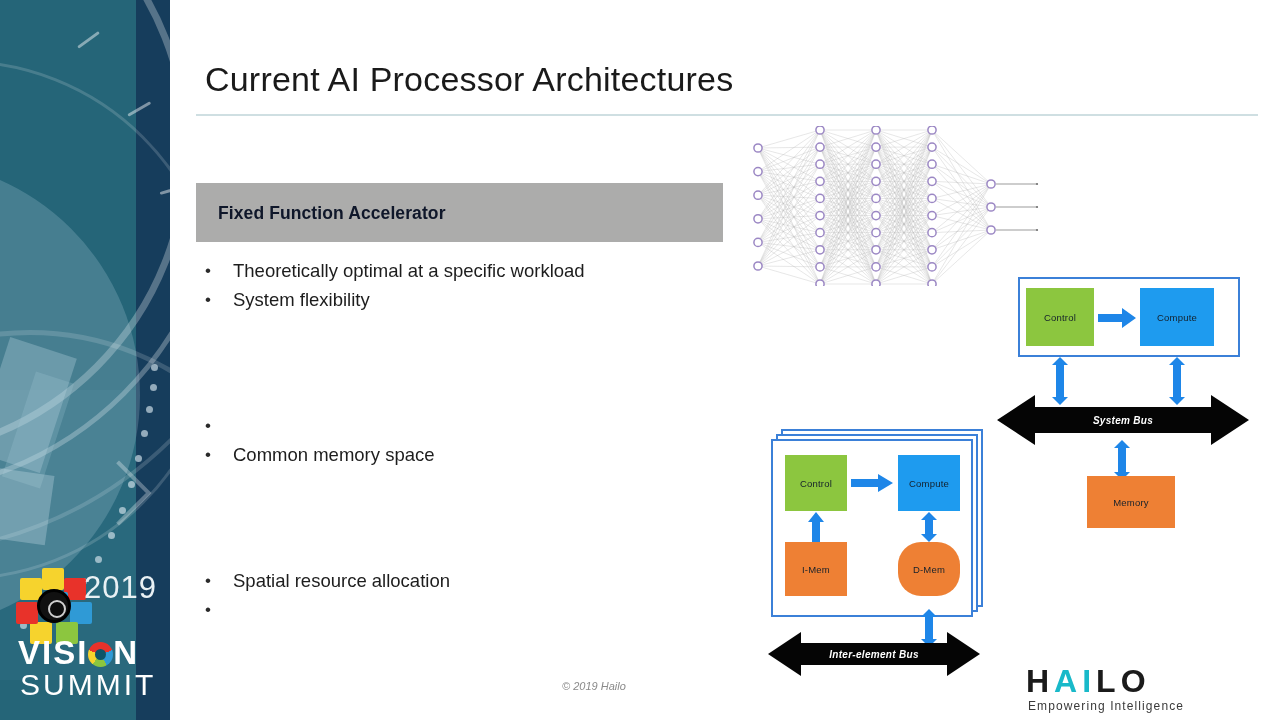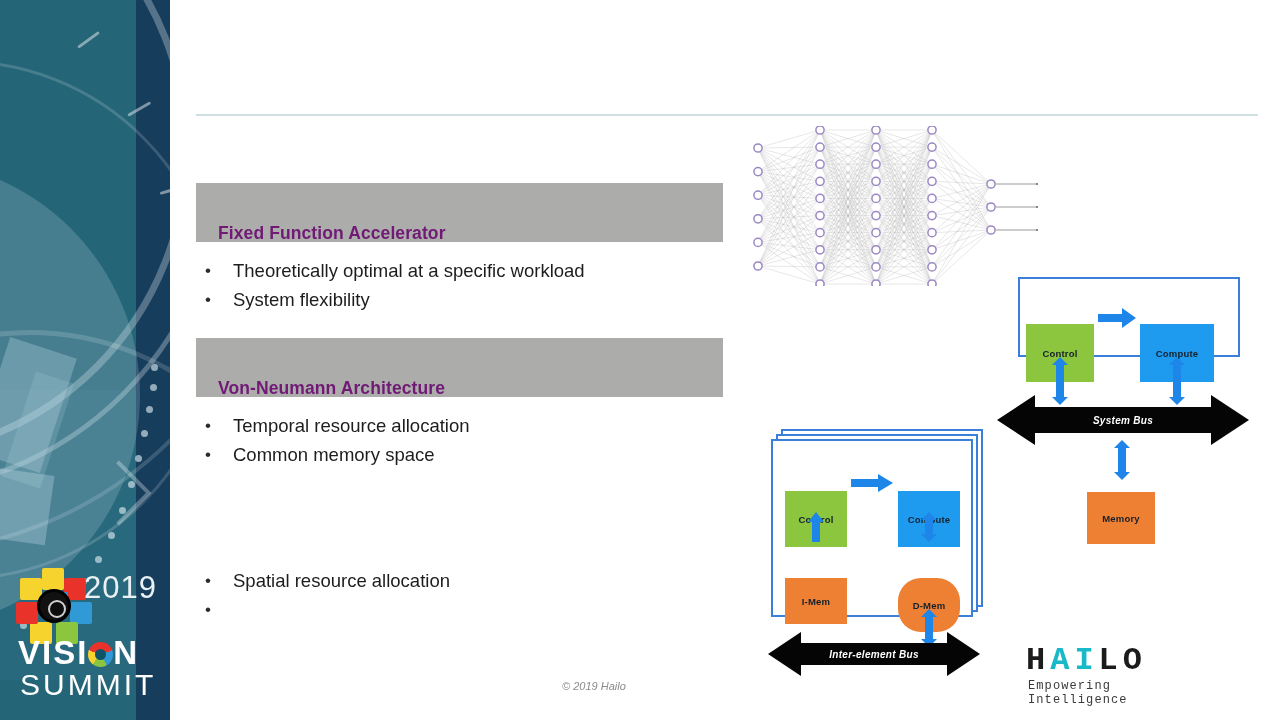--- a/index.html
+++ b/index.html
@@ -104,23 +104,22 @@
     background:#cfdfe2;
   }
 
   
   .sec-head {
     position:absolute; left:196px; width:527px; height:59px;
     background:#acacab;
   }
   .sec-head span {
     position:absolute; left:22px; top:50%; transform:translateY(-50%);
-    color:#701a75; font-size:17.5px; font-weight:bold; letter-spacing:.1px;
+    color:#0f172a; font-size:17.5px; font-weight:bold; letter-spacing:.1px;
     white-space:nowrap;
-    margin-top:20px;
   }
   .bullets { position:absolute; left:205px; }
   .bullet {
     display:flex; align-items:flex-start;
     font-size:18.5px; color:#1d1d1d; line-height:29px; white-space:nowrap;
   }
   .bullet .bul {
     width:28px; flex:0 0 28px; text-align:left; color:#2a2a2a;
     font-size:17px; line-height:29px;
   }
@@ -131,42 +130,41 @@
     font-size:11px; color:#8a8a8a; font-style:italic; white-space:nowrap;
   }
 
   
   .nn { position:absolute; left:748px; top:126px; width:300px; height:160px; }
 
   
   .frame-outer { position:absolute; border:2px solid #3b80d8; background:#fff; }
   .blk {
     position:absolute; display:flex; align-items:center; justify-content:center;
-    font-size:9.5px; font-weight:bold; color:#14202b; text-align:center;
+    font-size:9.5px; font-weight:normal; color:#14202b; text-align:center;
     letter-spacing:.2px;
-    margin-top:36px;
   }
   .blk.green  { background:#8cc63f; }
   .blk.blue   { background:#1e9bef; }
   .blk.orange { background:#ee8034; }
 
   .bus {
     position:absolute; display:flex; align-items:center; justify-content:center;
   }
   .bus svg { position:absolute; inset:0; }
   .bus span {
     position:relative; color:#fff; font-size:10px; font-weight:bold;
     letter-spacing:.3px; z-index:2; white-space:nowrap;font-style:italic;
   }
 
   
   .varr { position:absolute; }
 
   
-  .hailo { position:absolute; left:1026px; top:644px; width:180px; height:50px;font-family:Liberation Mono, monospace; }
+  .hailo { position:absolute; left:1026px; top:664px; width:180px; height:50px; }
   .hailo-word {
     position:absolute; left:0; top:0;
     font-size:32px; font-weight:bold; letter-spacing:5px; color:#1b1b1b;
     line-height:34px;
   }
   .hailo-word .cy { color:#19b9c9; }
   .hailo-tag {
     position:absolute; left:2px; top:35px;
     font-size:12px; color:#3a3a3a; letter-spacing:1.1px; font-weight:300;
   }
@@ -227,43 +225,40 @@
         <div class="lens"></div>
       </div>
       <div class="yr">2019</div>
       <div class="vis">
         <span>VISI</span><span class="o-ring"></span><span>N</span>
       </div>
       <div class="smt">SUMMIT</div>
     </div>
   </div>
 
+  <div class="title">Current AI Processor Architectures</div>
   <div class="title-rule"></div>
 
   <div class="sec-head" style="top:183px;">
     <span>Fixed Function Accelerator</span>
   </div>
   <div class="bullets" style="top:256px;">
     <div class="bullet">
       <span class="bul">•</span>
       <span>Theoretically optimal at a specific workload</span>
     </div>
     <div class="bullet">
       <span class="bul">•</span>
       <span>System flexibility</span>
     </div>
   </div>
 
-  <div class="sec-head" style="top:338px;">
-    <span>Von-Neumann Architecture</span>
-  </div>
   <div class="bullets" style="top:411px;">
     <div class="bullet">
       <span class="bul">•</span>
-      <span>Temporal resource allocation</span>
     </div>
     <div class="bullet">
       <span class="bul">•</span>
       <span>Common memory space</span>
     </div>
   </div>
 
   <div class="bullets" style="top:566px;">
     <div class="bullet">
       <span class="bul">•</span>
@@ -644,38 +639,38 @@
     <div class="bus" style="left:997px; top:393px; width:252px; height:54px;">
       <svg viewBox="0 0 252 54" preserveAspectRatio="none">
         <path d="M0 27 L38 2 V14 H214 V2 L252 27 L214 52 V40 H38 V52 Z" fill="#050505"></path>
       </svg>
       <span>System Bus</span>
     </div>
 
     <svg class="varr" style="left:1112px; top:440px;" width="20" height="40">
       <path d="M6 8 V32 H2 L10 40 L18 32 H14 V8 H18 L10 0 L2 8 Z" fill="#1e86e8"></path>
     </svg>
-    <div class="blk orange" style="left:1087px; top:456px; width:68px; height:52px;">
+    <div class="blk orange" style="left:1087px; top:476px; width:88px; height:52px;">
       <span>Memory</span>
     </div>
   </div>
 
   <div>
 
     <div class="frame-outer" style="left:781px; top:429px; width:202px; height:178px; border-width:2px;"></div>
     <div class="frame-outer" style="left:776px; top:434px; width:202px; height:178px; border-width:2px;"></div>
     <div class="frame-outer" style="left:771px; top:439px; width:202px; height:178px; border-width:2px;"></div>
 
     <div class="blk green" style="left:785px; top:455px; width:62px; height:56px;">
       <span>Control</span>
     </div>
     <div class="blk blue" style="left:898px; top:455px; width:62px; height:56px;">
       <span>Compute</span>
     </div>
-    <div class="blk orange" style="left:785px; top:542px; width:62px; height:46px;">
+    <div class="blk orange" style="left:785px; top:542px; width:62px; height:54px;">
       <span>I-Mem</span>
     </div>
     <div class="blk orange" style="left:898px; top:542px; width:62px; height:54px;border-radius:23px;">
       <span>D-Mem</span>
     </div>
 
     <svg class="varr" style="left:851px; top:474px;" width="44" height="18">
       <path d="M0 5 H27 V0 L42 9 L27 18 V13 H0 Z" fill="#1e86e8"></path>
     </svg>
 

